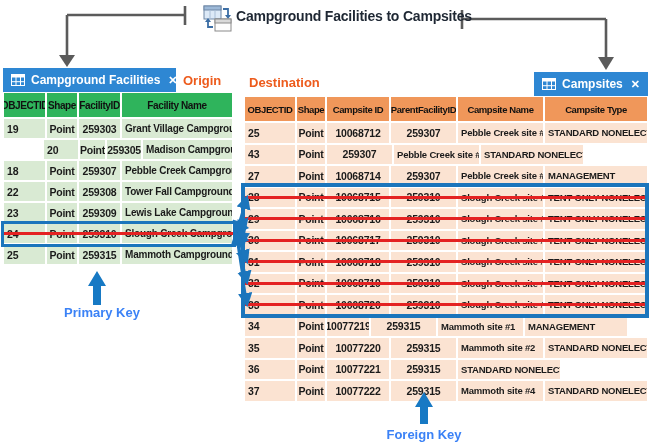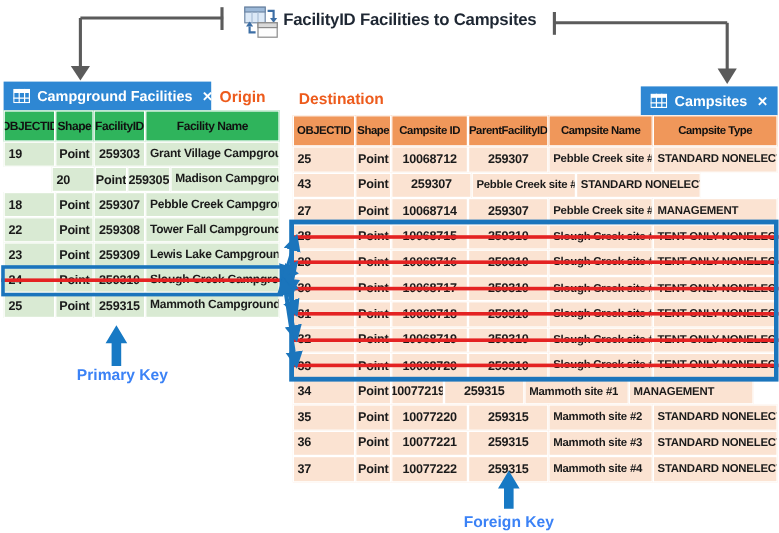--- a/index.html
+++ b/index.html
@@ -88,21 +88,21 @@
     <line x1="7" y1="7" x2="7" y2="16" stroke="#a9bed6" stroke-width="1"></line>
     <line x1="12" y1="7" x2="12" y2="16" stroke="#a9bed6" stroke-width="1"></line>
     <path d="M20,6 h5 v6" fill="none" stroke="#3c6ea5" stroke-width="1.8"></path>
     <polygon points="22,12 28,12 25,16" fill="#3c6ea5"></polygon>
     <path d="M10,24 h-5 v-5" fill="none" stroke="#3c6ea5" stroke-width="1.8"></path>
     <polygon points="2,19 8,19 5,15" fill="#3c6ea5"></polygon>
     <rect x="12" y="16" width="16" height="12" fill="#fdfdfd" stroke="#8a8a8a" stroke-width="1"></rect>
     <rect x="12" y="16" width="16" height="4" fill="#d9d9d9" stroke="#8a8a8a" stroke-width="1"></rect>
   </svg>
 
-  <div class="rel-title">FacilityID Facilities to Campsites</div>
+  <div class="rel-title">Campground Facilities to Campsites</div>
 
   <span class="flow-label" id="origin-label">Origin</span>
   <span class="flow-label" id="destination-label">Destination</span>
 
   <div class="panel" id="origin-panel">
     <div class="tab">
       <svg class="grid-icon" width="14" height="12" viewBox="0 0 14 12">
         <rect x="0.5" y="0.5" width="13" height="11" fill="none" stroke="#fff"></rect>
         <rect x="0.5" y="0.5" width="13" height="3" fill="#fff"></rect>
         <line x1="5" y1="0" x2="5" y2="12" stroke="#fff"></line>
@@ -282,21 +282,20 @@
             <div class="cell c2" style="width: 64px; justify-content: center;">10077220</div>
             <div class="cell c3" style="width: 67px; justify-content: center;">259315</div>
             <div class="cell c4" style="width: 87px; justify-content: flex-start;">Mammoth site #2</div>
             <div class="cell c5" style="width: 104px; justify-content: flex-start;">STANDARD NONELECTRIC</div>
           </div>
           <div class="trow">
             <div class="cell c0" style="width: 52px; justify-content: flex-start;">36</div>
             <div class="cell c1" style="width: 30px; justify-content: center;">Point</div>
             <div class="cell c2" style="width: 64px; justify-content: center;">10077221</div>
             <div class="cell c3" style="width: 67px; justify-content: center;">259315</div>
-            <div class="cell c4" style="width: 87px; justify-content: flex-start;">Mammoth site #3</div>
             <div class="cell c5" style="width: 104px; justify-content: flex-start;">STANDARD NONELECTRIC</div>
           </div>
           <div class="trow">
             <div class="cell c0" style="width: 52px; justify-content: flex-start;">37</div>
             <div class="cell c1" style="width: 30px; justify-content: center;">Point</div>
             <div class="cell c2" style="width: 64px; justify-content: center;">10077222</div>
             <div class="cell c3" style="width: 67px; justify-content: center;">259315</div>
             <div class="cell c4" style="width: 87px; justify-content: flex-start;">Mammoth site #4</div>
             <div class="cell c5" style="width: 104px; justify-content: flex-start;">STANDARD NONELECTRIC</div>
           </div>

